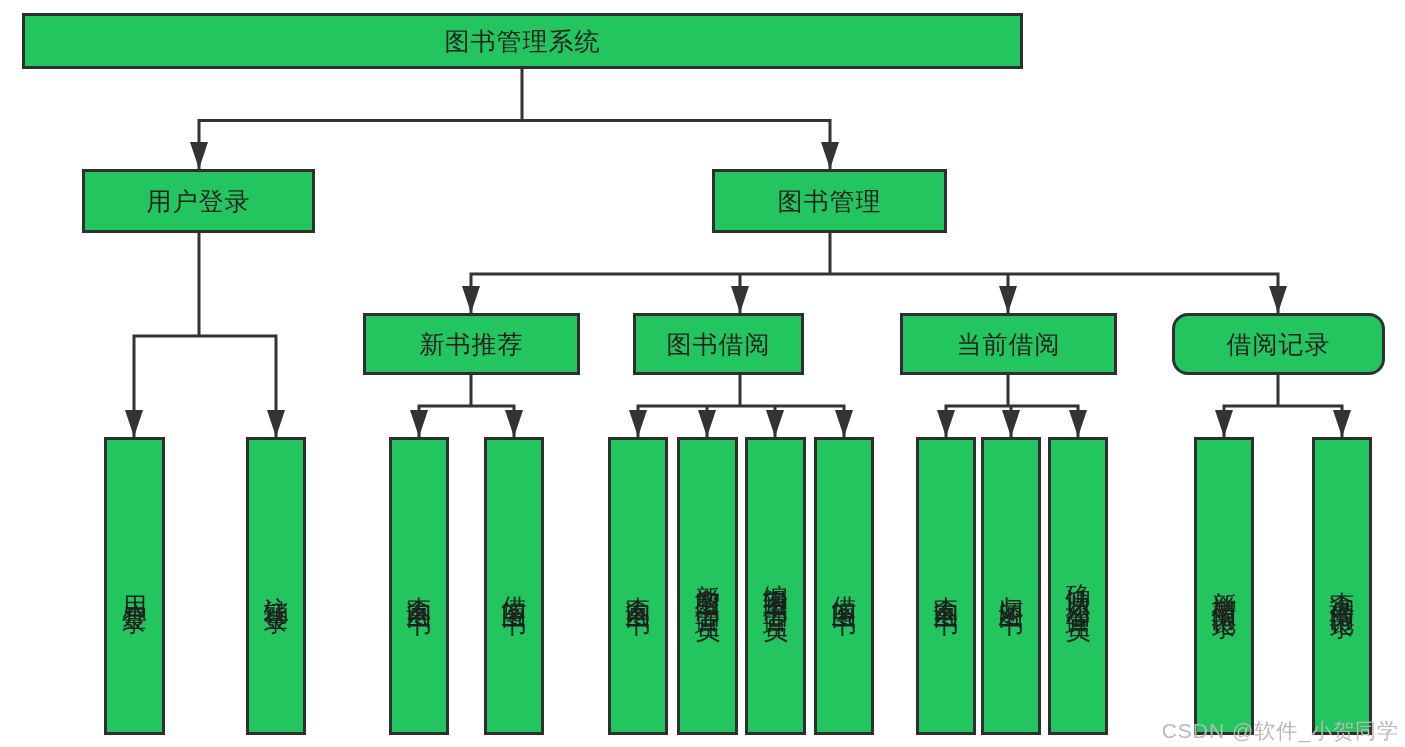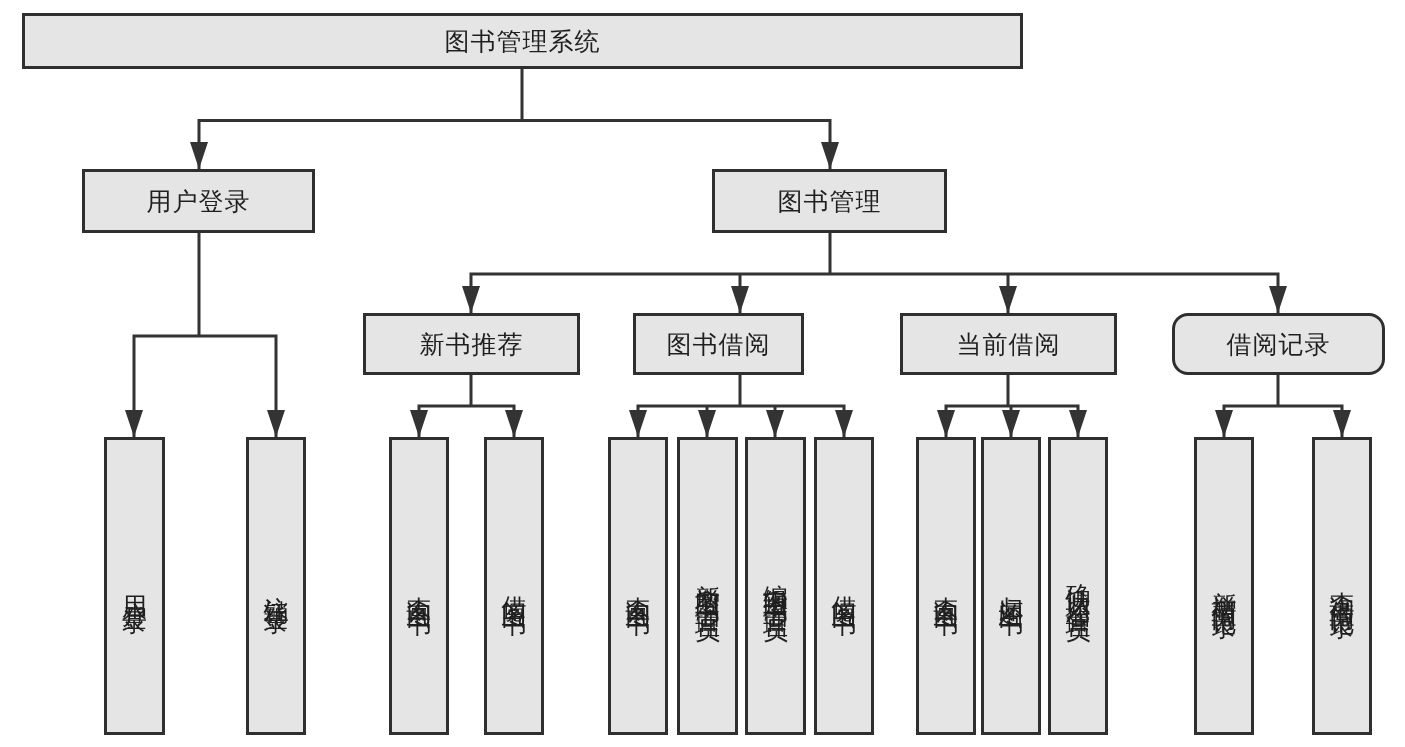--- a/index.html
+++ b/index.html
@@ -25,21 +25,21 @@
   }
   svg.connectors path.line {
     fill: none;
     stroke: #333333;
     stroke-width: 3;
   }
   .box {
     position: absolute;
     box-sizing: border-box;
     border: 3px solid #2f2f2f;
-    background: #e5e5e5;
+    background: #22c55e;
     display: flex;
     align-items: center;
     justify-content: center;
     font-size: 25px;
     letter-spacing: 1px;
     text-align: center;
     white-space: nowrap;
   }
   .root-box  { left: 22px;  top: 13px;  width: 1001px; height: 56px; }
   .l2-box    { top: 169px;  height: 64px; }
@@ -165,14 +165,15 @@
   <div class="box leaf" style="left:1048px;">
     <span class="vtext">确认归还（管理员）</span>
   </div>
   <div class="box leaf" style="left:1194px;">
     <span class="vtext">新增借阅记录</span>
   </div>
   <div class="box leaf" style="left:1312px;">
     <span class="vtext">查询借阅记录</span>
   </div>
 
+  <div class="watermark">CSDN @软件_小贺同学</div>
 
 </div>
 
 </body></html>

